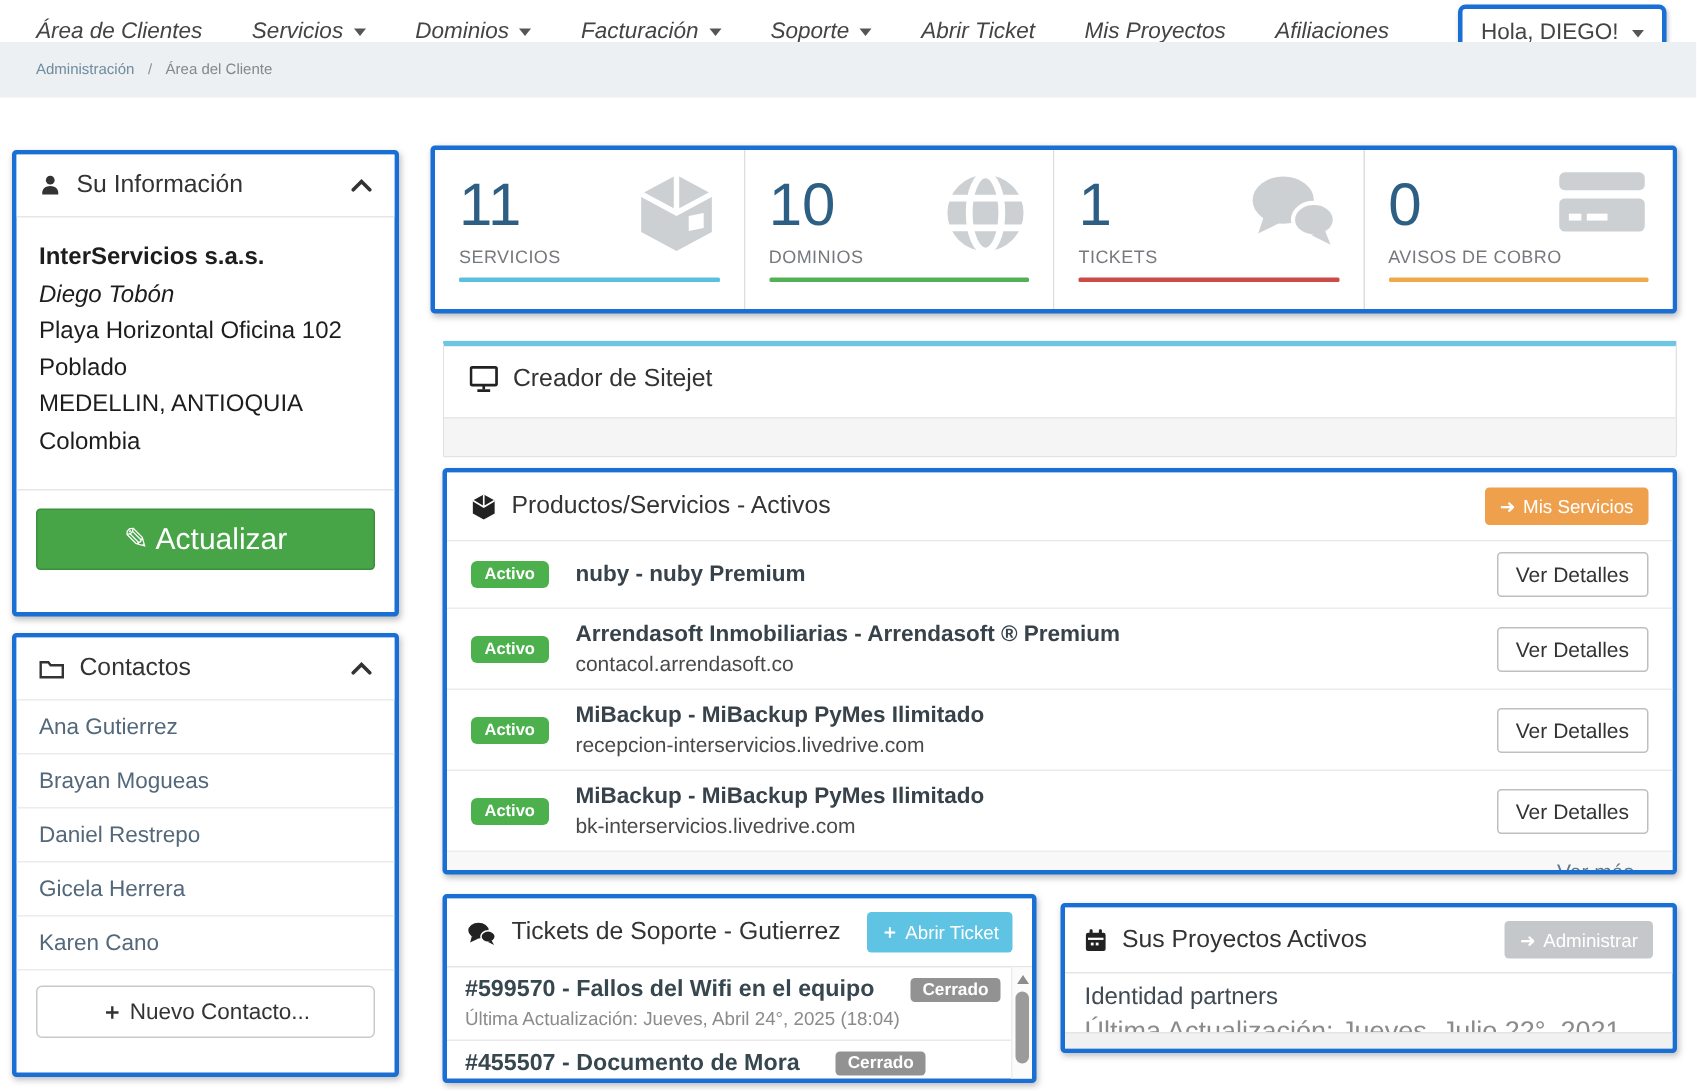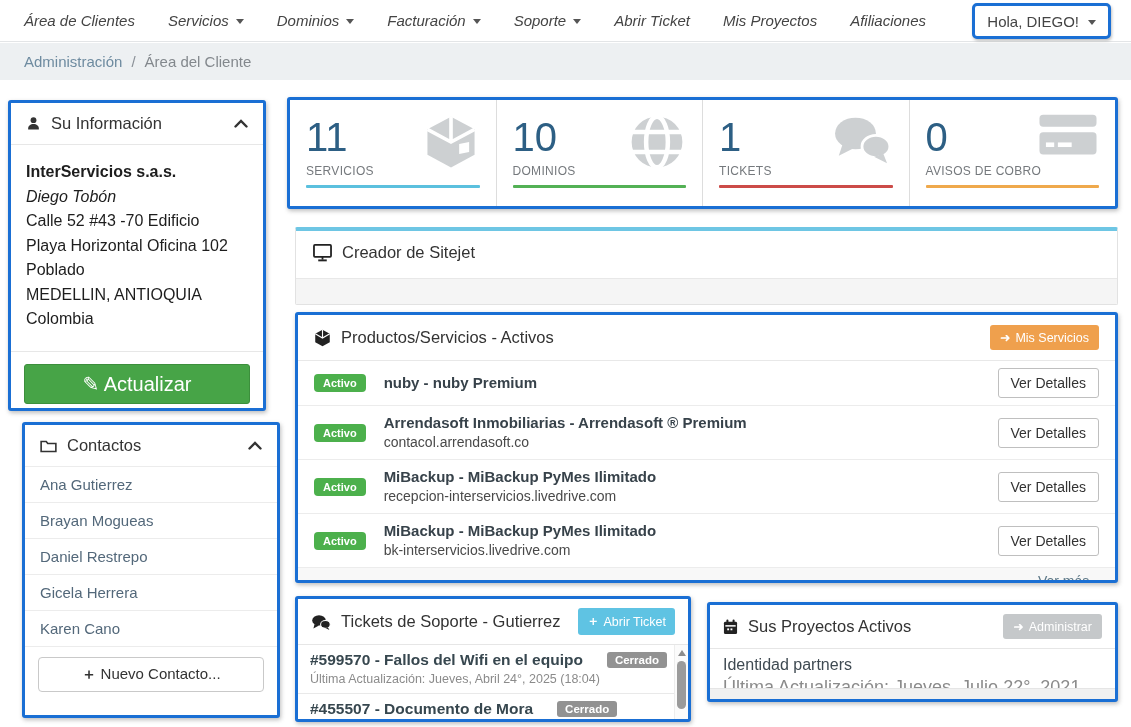--- a/index.html
+++ b/index.html
@@ -17,23 +17,23 @@
   .nav-item { font-size:15px; color:#444; display:flex; align-items:center; gap:7px; cursor:pointer; white-space:nowrap;font-style:italic; }
   .caret { width:0; height:0; border-left:4px solid transparent; border-right:4px solid transparent; border-top:5px solid #555; margin-top:2px; }
   .user-box {
     position:absolute; right:20px; top:3px; height:36px;
     border:3px solid #1a6fd4; border-radius:5px; background:#fff;
     display:flex; align-items:center; gap:9px; padding:0 12px;
     font-size:15px; color:#444; cursor:pointer; box-shadow:1px 2px 3px rgba(120,120,120,.45);
   }
   
   #breadcrumb {
-    position:absolute; top:43px; left:0; width:1131px; height:37px;
+    position:absolute; top:28px; left:0; width:1131px; height:37px;
     background:#edf0f2; display:flex; align-items:center; gap:9px;
-    padding-left:24px; font-size:15px;
+    padding-left:24px; font-size:10px;
   }
   .bc-link { color:#6e8ba0; cursor:pointer; }
   .bc-sep { color:#8a9097; }
   .bc-cur { color:#83888d; }
   
   .hl { border:3px solid #1a6fd4; border-radius:3px; box-shadow:1px 2px 4px rgba(110,110,110,.45); background:#fff; }
   .p-head { display:flex; align-items:center; gap:10px; padding:11px 15px; background:#fff; }
   .p-title { font-size:16.5px; color:#333; }
   .chev { margin-left:auto; }
   .divider { border-top:1px solid #e7e7e7; }
@@ -41,21 +41,21 @@
   #info-panel { position:absolute; left:8px; top:100px; width:258px; height:311px; overflow:hidden; }
   .info-body { padding:15px 15px 10px; font-size:16px; line-height:24.5px; color:#1d1d1d; }
   .company { font-weight:bold; }
   .person { font-style:italic; }
   .info-foot { border-top:1px solid #e7e7e7; padding:12px 13px; margin-top:9px; }
   .btn-green {
     display:block; width:100%; background:#47a447; border:1px solid #3c8f3c; border-radius:3px;
     color:#fff; font-size:20px; padding:7px 0; text-align:center; cursor:pointer;
     font-family:"Liberation Sans",sans-serif;
   }
-  #contacts-panel { position:absolute; left:8px; top:422px; width:258px; height:296px; overflow:hidden;margin-left:14px; }
+  #contacts-panel { position:absolute; left:8px; top:422px; width:258px; height:296px; overflow:hidden; }
   .contact-row { padding:9px 15px; font-size:15px; color:#53687a; border-top:1px solid #ececec; cursor:pointer; }
   .contacts-foot { border-top:1px solid #ececec; padding:10px 13px; }
   .btn-outline {
     display:block; width:100%; background:#fff; border:1px solid #c9c9c9; border-radius:4px;
     color:#333; font-size:15px; padding:7px 0; text-align:center; cursor:pointer;
     font-family:"Liberation Sans",sans-serif;
   }
   
   #stats { position:absolute; left:287px; top:97px; width:831px; height:112px; display:flex; }
   .stat { flex:1; position:relative; padding:14px 16px 10px; border-right:1px solid #ddd; background:#fff; }
@@ -164,21 +164,20 @@
       <span class="chev ico">
         <svg width="14" height="9" viewBox="0 0 14 9">
             <path d="M1.5 7.5 L7 2 L12.5 7.5" stroke="#333" stroke-width="2.4" fill="none" stroke-linecap="round"></path>
           </svg>
       </span>
     </div>
     <div class="divider"></div>
     <div class="info-body">
       <div class="company">InterServicios s.a.s.</div>
       <div class="person">Diego Tobón</div>
-      <div>Calle 52 #43 -70 Edificio</div>
       <div>Playa Horizontal Oficina 102</div>
       <div>Poblado</div>
       <div>MEDELLIN, ANTIOQUIA</div>
       <div>Colombia</div>
     </div>
     <div class="info-foot">
       <button class="btn-green">
         <span>✎ </span><span>Actualizar</span>
       </button>
     </div>

